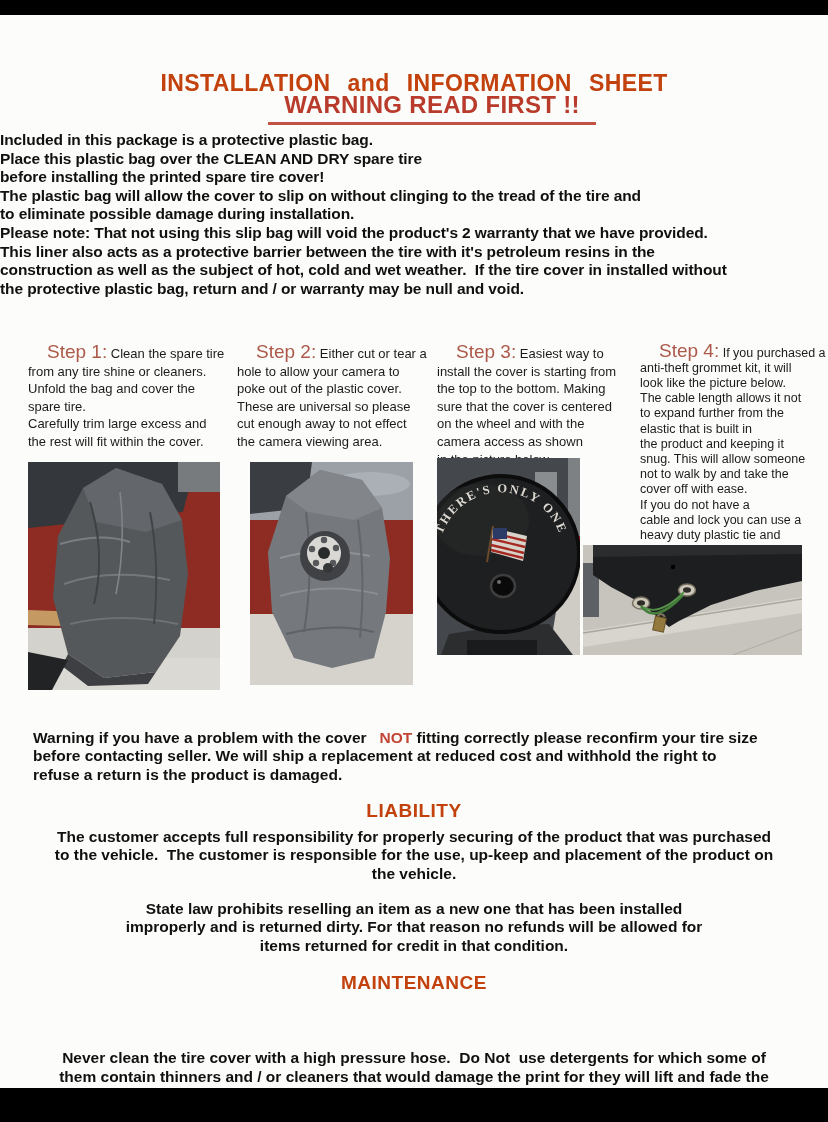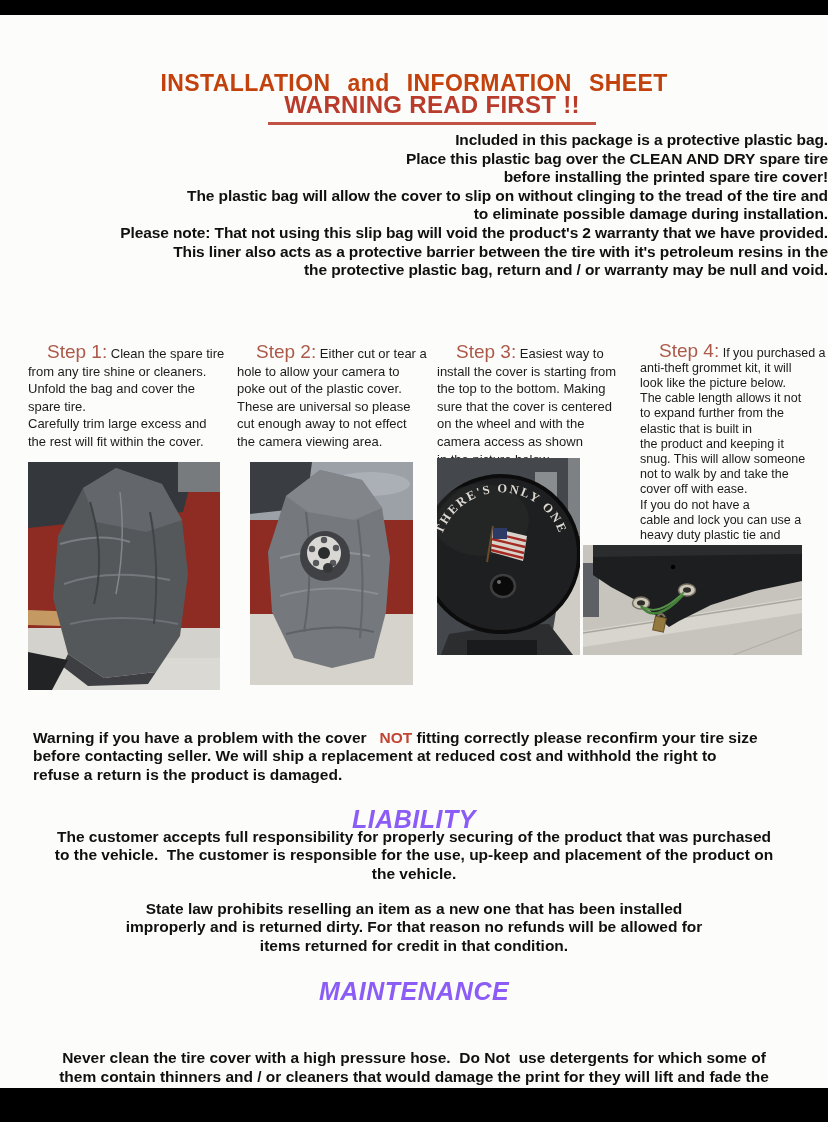--- a/index.html
+++ b/index.html
@@ -30,21 +30,21 @@
   }
   .warn-wrap { left: 4px; top: 76px; width: 100%; text-align: center; padding-left: 28px; }
   .warn-head {
     display: inline-block;
     font-size: 24px; font-weight: bold; color: #b83b2b;
     border-bottom: 3px solid #c05343;
     padding: 0 16px 3px; letter-spacing: 0.3px;
   }
   .intro {
     left: 0; top: 116px; width: 100%;
-    text-align: right;
+    text-align: left;
     font-size: 15.5px; font-weight: bold; color: #101010;
     line-height: 18.6px; letter-spacing: -0.1px;
   }
 
   .step { font-size: 13px; line-height: 17.6px; color: #1b1b1b; }
   .step .lbl { font-size: 19px; color: #ac594a; margin-left: 19px; }
   .step .txt { white-space: pre-line; }
   #step1 { left: 28px;  top: 315px; width: 205px; }
   #step2 { left: 237px; top: 315px; width: 200px; }
   #step3 { left: 437px; top: 315px; width: 200px; }
@@ -59,23 +59,22 @@
 
   .fitwarn {
     left: 33px; top: 706px; width: 768px;
     font-size: 15.5px; font-weight: bold; color: #111;
     line-height: 18.4px; white-space: pre-line; margin-top: 8px;
   }
   .fitwarn .red { color: #c24434; }
 
   .red-head {
     left: 0; width: 100%; text-align: center;
-    font-size: 25px; font-weight: bold; color: #8b5cf6;
+    font-size: 19px; font-weight: bold; color: #c2410c;
     letter-spacing: 0.5px;
-    font-style: italic;
   }
   #liab-head  { top: 769px; }
   #maint-head { top: 941px; }
 
   .body-p {
     left: 0; width: 100%; text-align: center;
     font-size: 15.5px; font-weight: bold; color: #101010;
     line-height: 18.6px; white-space: pre-line;
   }
   #liab-p1 { top: 797px; }
@@ -96,20 +95,21 @@
   </div>
 
   <div class="abs intro">
     <div>Included in this package is a protective plastic bag.</div>
     <div>Place this plastic bag over the CLEAN AND DRY spare tire</div>
     <div>before installing the printed spare tire cover!</div>
     <div>The plastic bag will allow the cover to slip on without clinging to the tread of the tire and</div>
     <div>to eliminate possible damage during installation.</div>
     <div>Please note: That not using this slip bag will void the product's 2 warranty that we have provided.</div>
     <div>This liner also acts as a protective barrier between the tire with it's petroleum resins in the</div>
+    <div>construction as well as the subject of hot, cold and wet weather.&nbsp; If the tire cover in installed without</div>
     <div>the protective plastic bag, return and / or warranty may be null and void.</div>
   </div>
 
   <p class="abs step" id="step1"><span class="lbl">Step 1:</span> <span class="txt">Clean the spare tire
 from any tire shine or cleaners.
  Unfold the bag and cover the
 spare tire.
 Carefully trim large excess and
 the rest will fit within the cover.</span></p>
 

